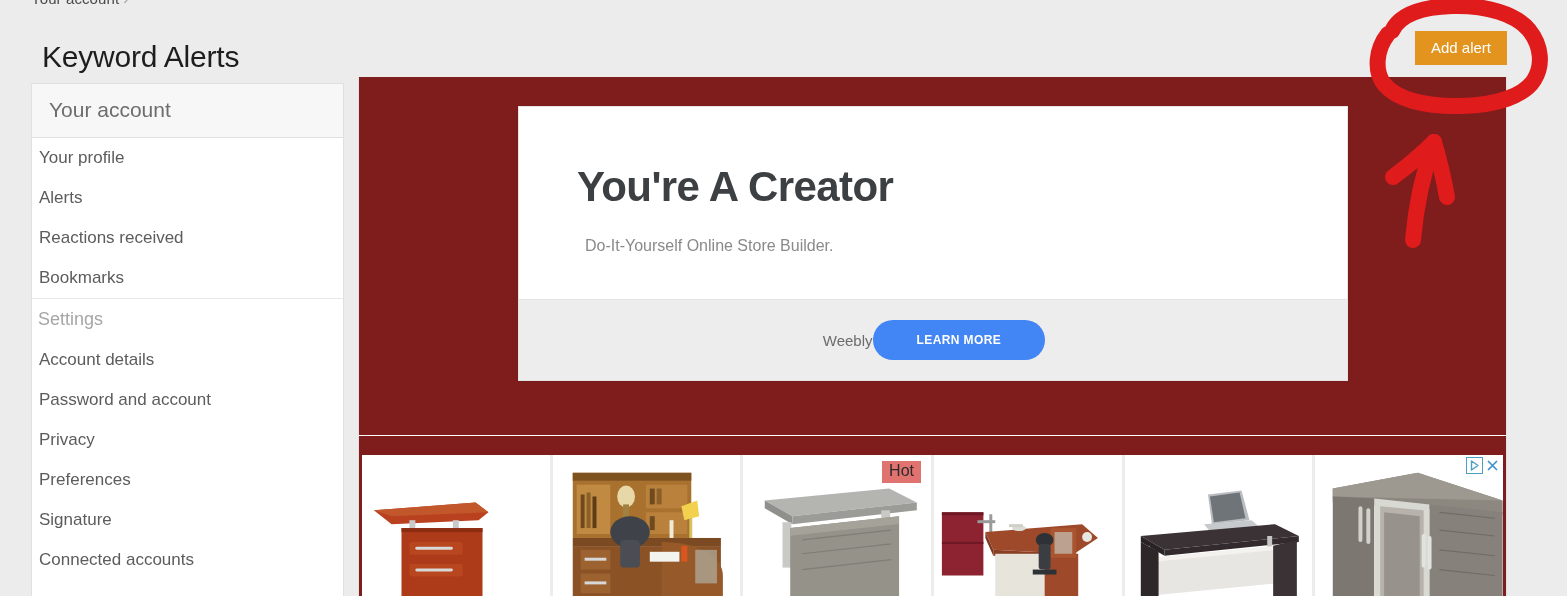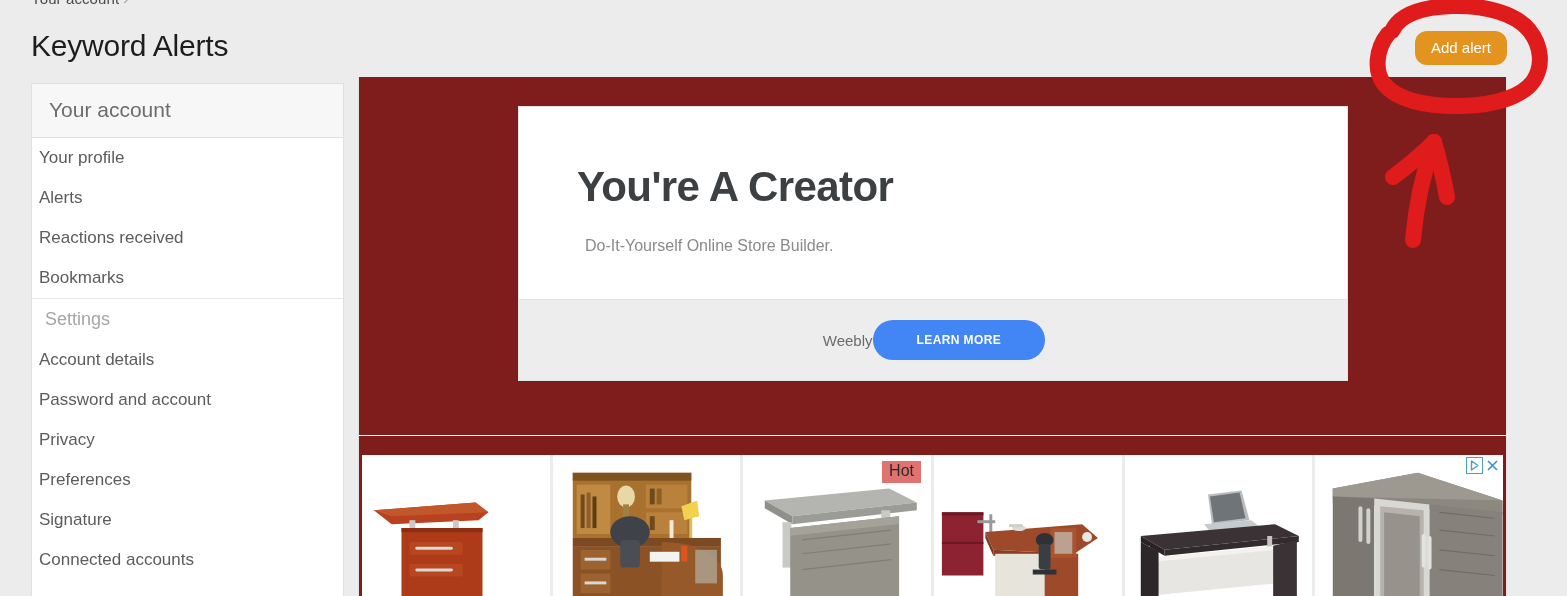--- a/index.html
+++ b/index.html
@@ -34,33 +34,33 @@
 
   
   .page-title {
     position: absolute;
     left: 31px;
     top: 29px;
     font-size: 30px;
     font-weight: 400;
     color: #1d1d1d;
     letter-spacing: -0.2px;
-    margin: 0;
+    margin: 11px;
     white-space: nowrap;
   }
 
   
   .add-alert-btn {
     position: absolute;
     right: 60px;
     top: 31px;
     background: #e3941f;
     color: #ffffff;
     border: none;
-    border-radius: 12px;
+    border-radius: 0;
     padding: 9px 16px 10px 16px;
     font-size: 15px;
     font-family: "Liberation Sans", sans-serif;
     line-height: 1;
     cursor: pointer;
     white-space: nowrap;
   }
 
   
   .adchoices-cluster {
@@ -107,21 +107,21 @@
     padding: 10px 0 10px 7px;
     font-size: 17px;
     color: #5c5c5c;
     text-decoration: none;
     white-space: nowrap;
     cursor: pointer;
     background: #ffffff;
   }
   .nav-section-label {
     display: block;
-    padding: 10px 0 10px 13px;
+    padding: 10px 0 10px 6px;
     font-size: 18px;
     color: #a6a6a6;
     white-space: nowrap;
   }
 
   
   .content {
     position: absolute;
     left: 358px;
     top: 77px;

